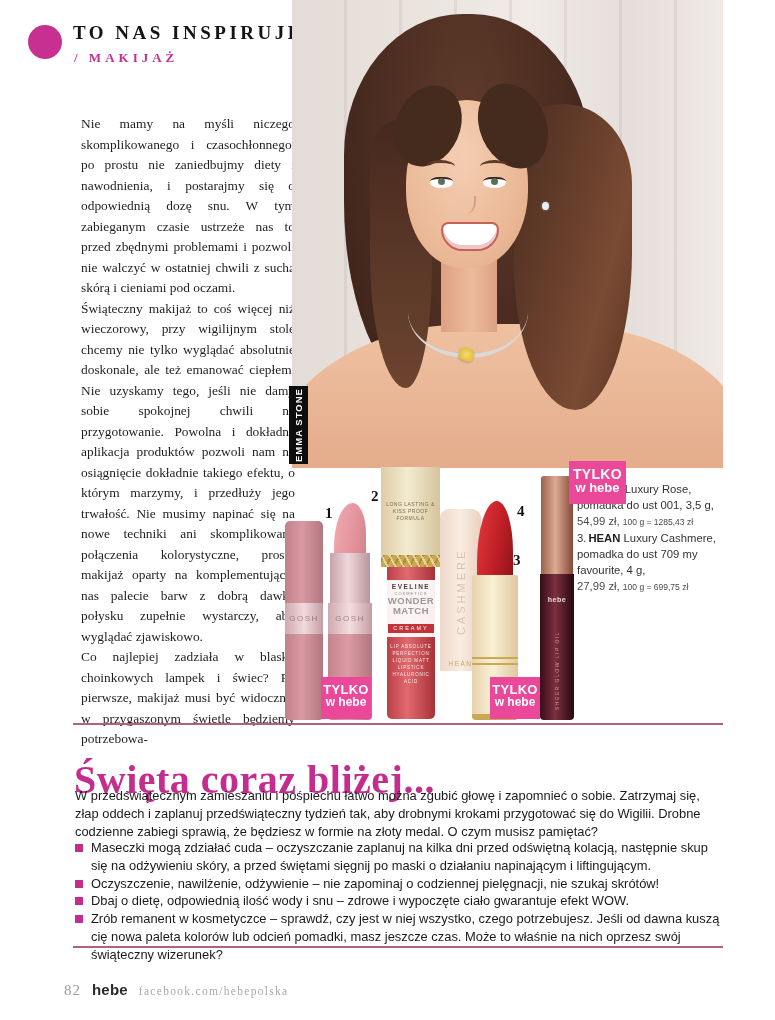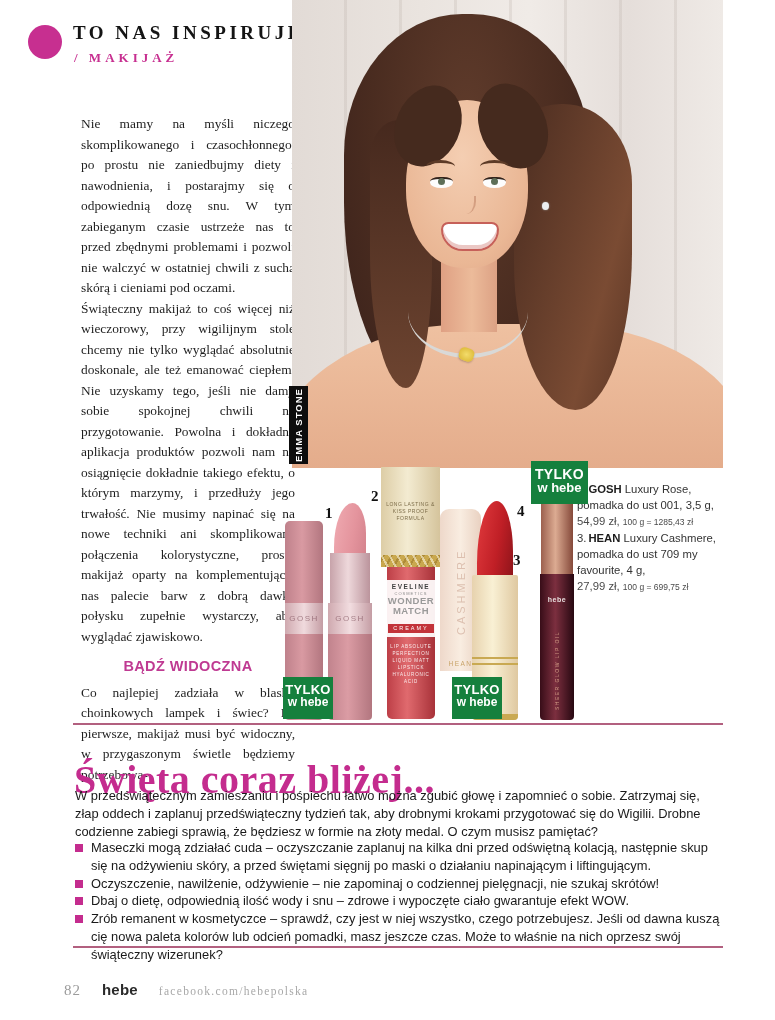--- a/index.html
+++ b/index.html
@@ -73,21 +73,21 @@
   .hean-bullet{left:477px;top:501px;width:36px;height:76px;background:linear-gradient(100deg,#e23b3e,#c01f26 58%,#8f141a);border-radius:55% 45% 2px 2px/82% 66% 0 0;}
   .hean-base{left:472px;top:575px;width:46px;height:145px;background:linear-gradient(90deg,#e7d2ae,#f9f0d4 45%,#dfc8a0);border-radius:2px 2px 4px 4px;}
   .hean-ring{position:absolute;left:0;width:100%;top:82px;height:8px;border-top:2px solid #c9a952;border-bottom:2px solid #c9a952;box-sizing:border-box;}
   .hean-foot{position:absolute;left:0;width:100%;bottom:0;height:6px;background:#c9a952;border-radius:0 0 4px 4px;}
 
   .oil-cap{left:541px;top:476px;width:32px;height:98px;background:linear-gradient(90deg,#9c604e,#dcab92 45%,#85493a);border-radius:3px 3px 0 0;}
   .oil-body{left:540px;top:574px;width:34px;height:146px;background:linear-gradient(90deg,#380d18,#7c2f3f 45%,#270811);border-radius:0 0 4px 4px;overflow:hidden;}
   .oil-brand{margin-top:22px;text-align:center;font-size:7px;letter-spacing:.5px;color:#e8dede;font-weight:bold;}
   .oil-vert{position:absolute;left:0;right:0;top:52px;bottom:6px;display:flex;align-items:center;justify-content:center;writing-mode:vertical-rl;transform:rotate(180deg);font-size:5px;letter-spacing:1.5px;color:#d19c85;}
 
-  .tylko{position:absolute;background:#15803d;color:#fff;text-align:center;z-index:5;}
+  .tylko{position:absolute;background:#ec4899;color:#fff;text-align:center;z-index:5;margin-left:38px;}
   .tylko .t1{font-weight:800;font-size:13px;letter-spacing:.3px;margin-top:6px;line-height:13px;}
   .tylko .t2{font-size:12px;font-weight:600;line-height:13px;}
   .badge1{left:283px;top:677px;width:50px;height:42px;}
   .badge3{left:452px;top:677px;width:50px;height:42px;}
   .badge4{left:531px;top:461px;width:57px;height:43px;}
   .badge4 .t1{font-size:14px;margin-top:7px;}
   .badge4 .t2{font-size:13px;}
 
   
   .plist{position:absolute;left:577px;top:482px;width:148px;font-size:11.3px;line-height:15.8px;color:#333;}
@@ -102,38 +102,37 @@
   .rule-top{left:73px;top:723px;width:650px;}
   .rule-bottom{left:73px;top:946px;width:650px;}
   .feature-title{position:absolute;left:74px;top:733px;font-family:"Liberation Serif",serif;font-weight:bold;font-size:40px;letter-spacing:.5px;color:#c42c8e;margin-top:23px;}
   .feature-intro{position:absolute;left:75px;top:787px;width:648px;font-size:12.9px;line-height:17.8px;color:#1a1a1a;}
   .feature-list{position:absolute;left:75px;top:839px;width:652px;font-size:12.9px;line-height:17.8px;color:#1a1a1a;}
   .fitem{display:flex;gap:8px;}
   .sq{flex:none;width:8px;height:8px;background:#c42c8e;margin-top:5px;}
   .ftxt{flex:1;}
 
   
-  .footer{position:absolute;left:64px;top:981px;display:flex;align-items:baseline;gap:21px;}
+  .footer{position:absolute;left:64px;top:981px;display:flex;align-items:baseline;gap:11px;}
   .pageno{font-family:"Liberation Serif",serif;font-size:15px;letter-spacing:1px;color:#9b9b9b;}
   .hebe-logo{font-weight:bold;font-size:15px;color:#2a2a2a;letter-spacing:.2px;}
   .social{font-family:"Liberation Serif",serif;font-size:11.5px;letter-spacing:1.3px;color:#a8a8a8;}
 </style>
 </head>
 <body>
 
 <div class="page">
 
   <div class="brand-dot"></div>
   <div class="page-title">TO NAS INSPIRUJE</div>
   <div class="page-subtitle">/ MAKIJAŻ</div>
 
   <div class="article">
     <p>Nie mamy na myśli niczego skomplikowanego i czasochłonnego, po prostu nie zaniedbujmy diety i nawodnienia, i postarajmy się o odpowiednią dozę snu. W tym zabieganym czasie ustrzeże nas to przed zbędnymi problemami i pozwoli nie walczyć w ostatniej chwili z suchą skórą i cieniami pod oczami.</p>
     <p>Świąteczny makijaż to coś więcej niż wieczorowy, przy wigilijnym stole chcemy nie tylko wyglądać absolutnie doskonale, ale też emanować ciepłem. Nie uzyskamy tego, jeśli nie damy sobie spokojnej chwili na przygotowanie. Powolna i dokładna aplikacja produktów pozwoli nam na osiągnięcie dokładnie takiego efektu, o którym marzymy, i przedłuży jego trwałość. Nie musimy napinać się na nowe techniki ani skomplikowane połączenia kolorystyczne, prosty makijaż oparty na komplementującej nas palecie barw z dobrą dawką połysku zupełnie wystarczy, aby wyglądać zjawiskowo.</p>
-    <p class="subhead">BĄDŹ WIDOCZNA</p>
     <p>Co najlepiej zadziała w blasku choinkowych lampek i świec? Po pierwsze, makijaż musi być widoczny, w przygaszonym świetle będziemy potrzebowa-</p>
   </div>
 
   <div class="photo">
     <div class="shape hair-back"></div>
     <div class="shape shoulders"></div>
     <div class="shape neck"></div>
     <div class="shape hair-side-l"></div>
     <div class="shape hair-side-r"></div>
     <div class="shape face"></div>

